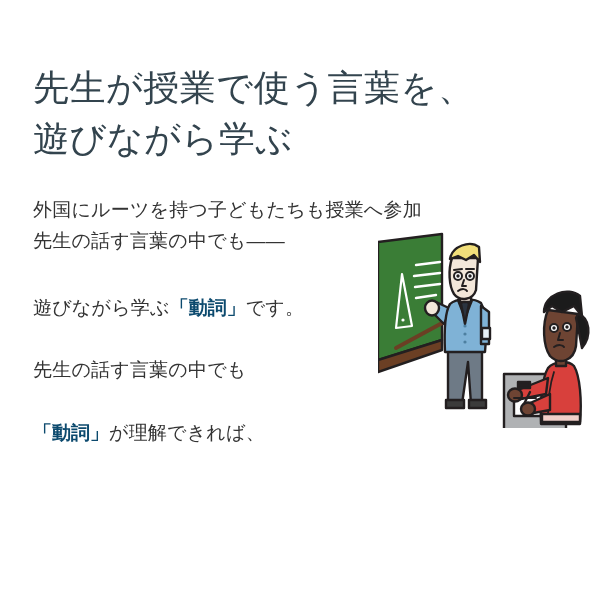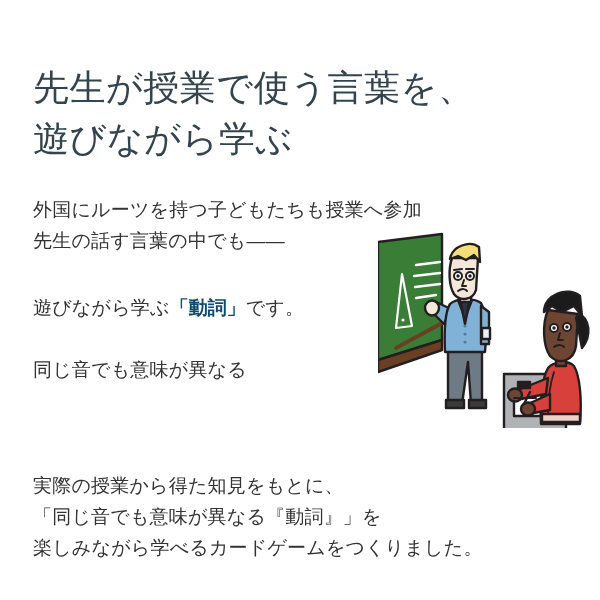--- a/index.html
+++ b/index.html
@@ -75,26 +75,24 @@
 <div class="page">
 
   <h1 class="headline">先生が授業で使う言葉を、
 遊びながら学ぶ</h1>
 
   <p class="copy copy-lead">外国にルーツを持つ子どもたちも授業へ参加
 先生の話す言葉の中でも——</p>
 
   <div class="copy copy-mid">
     <span class="mid-line"><span>遊びながら学ぶ</span><span class="kw">「動詞」</span><span>です。</span></span>
-    <span class="mid-line">同じ音でも意味が異なる</span>
+    <span class="mid-line">先生の話す言葉の中でも</span>
+    <span class="mid-line"><span class="kw">「動詞」</span><span>が理解できれば、</span></span>
   </div>
 
-  <p class="copy copy-tail">実際の授業から得た知見をもとに、
-「同じ音でも意味が異なる『動詞』」を
-楽しみながら学べるカードゲームをつくりました。</p>
 
   <div class="illustration">
     <svg viewBox="0 0 222 196" xmlns="http://www.w3.org/2000/svg">
       <g stroke="#231f20" stroke-width="2.4" stroke-linejoin="round" stroke-linecap="round">
 
         <g>
           <polygon points="0,10 64,2 64,108 0,128" fill="#3a7d36"></polygon>
           <polygon points="0,128 64,108 64,118 0,140" fill="#6b3f24"></polygon>
 
           <polygon points="24,42 18,96 34,94" fill="none" stroke="#ffffff" stroke-width="2.2"></polygon>

